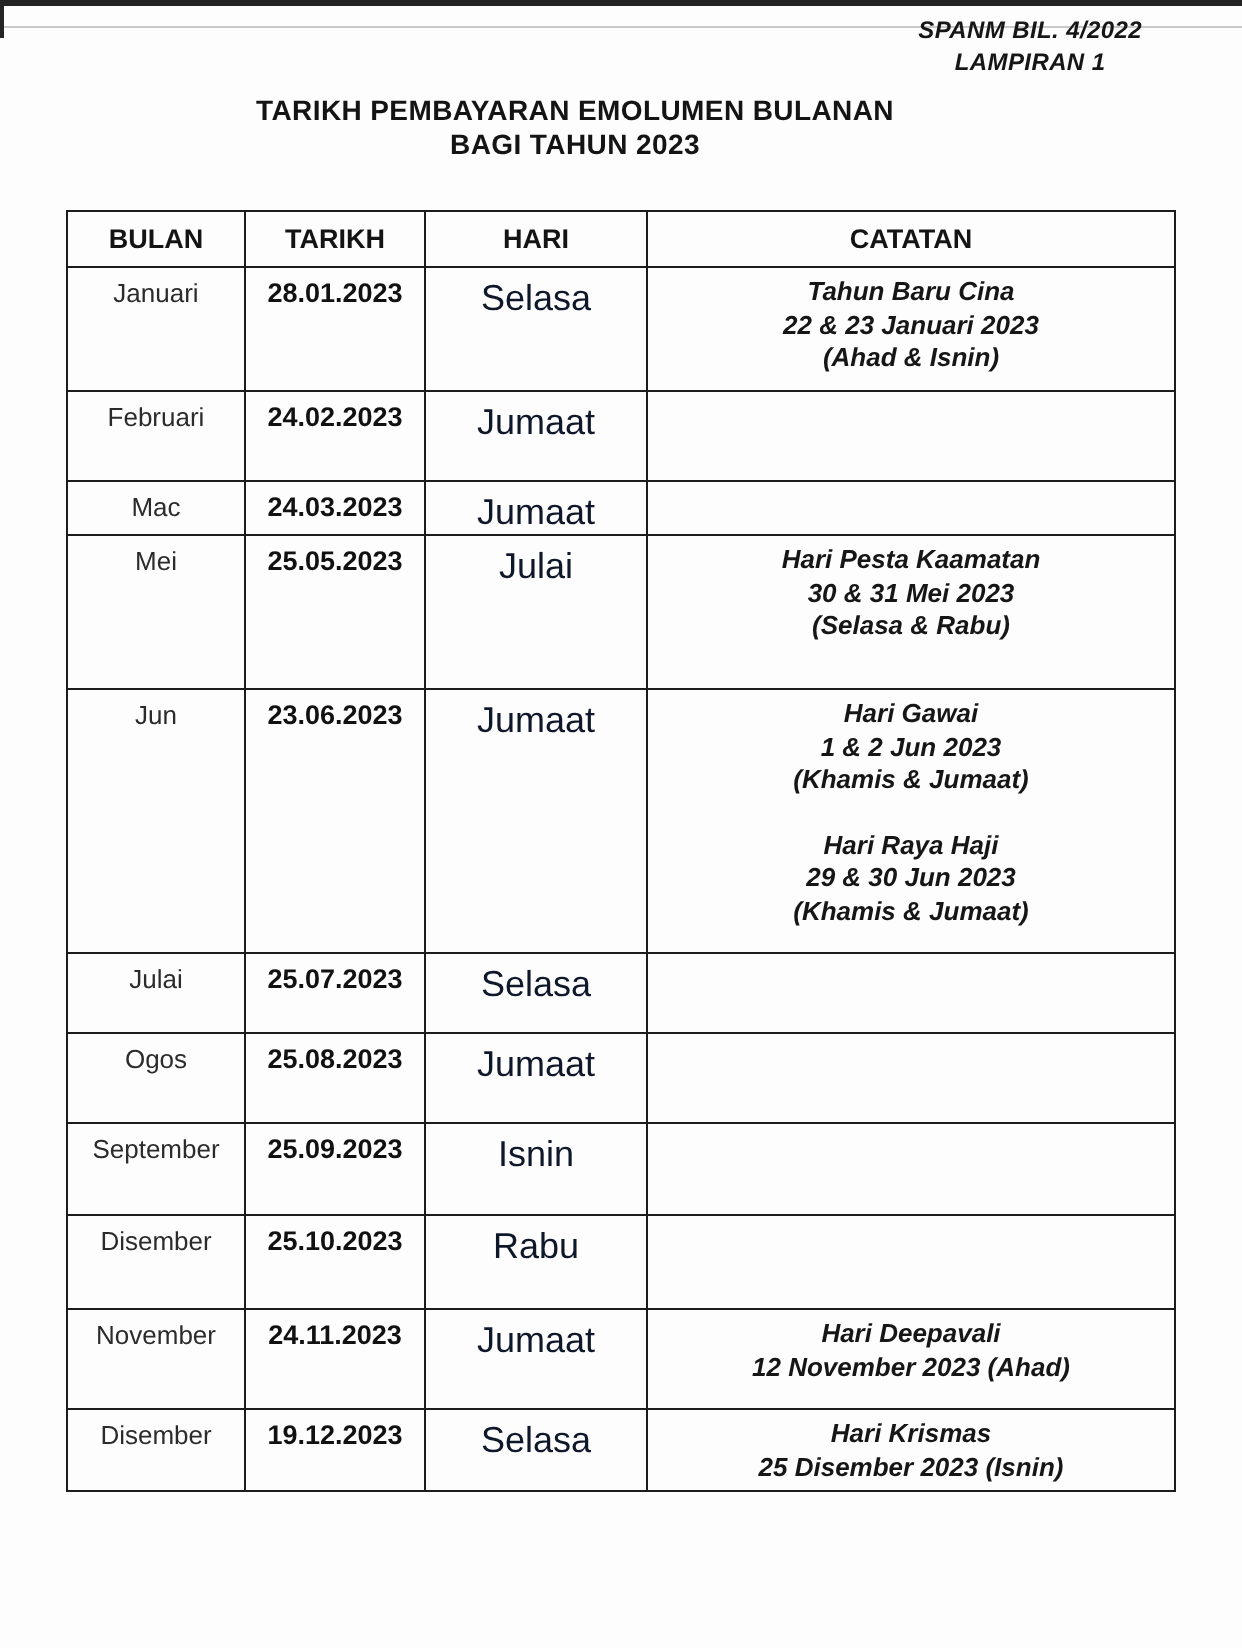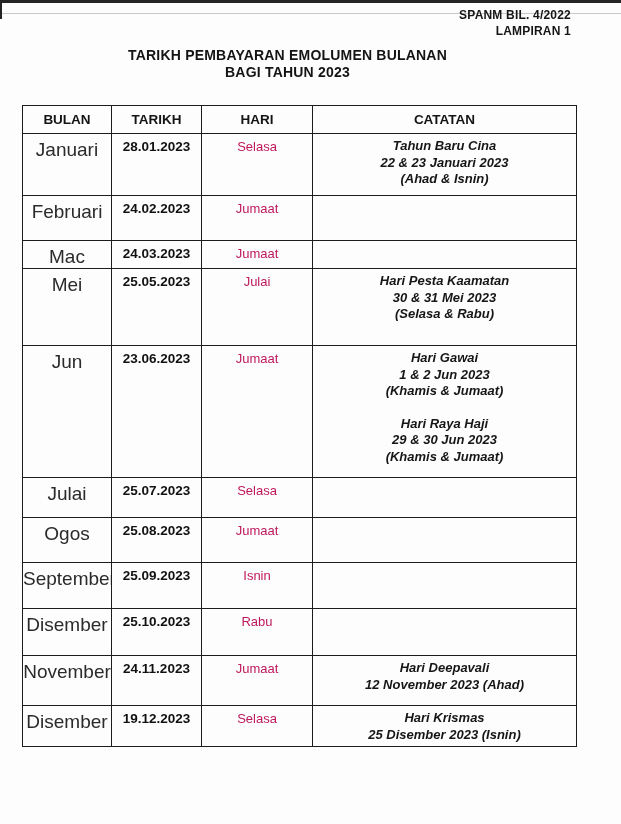--- a/index.html
+++ b/index.html
@@ -12,32 +12,32 @@
     overflow:hidden;
     margin:0 auto;
   }
   
   .scan-top{position:absolute;top:0;left:0;width:621px;height:3px;background:#242424;}
   .scan-line{position:absolute;top:13px;left:0;width:621px;height:1px;background:#c8c8c8;}
   .scan-left{position:absolute;top:0;left:0;width:2px;height:19px;background:#242424;}
 
   .ref{
     position:absolute;top:7px;right:50px;
-    text-align:right;font-weight:bold;font-size:12px;line-height:16px;
-    color:#161616;letter-spacing:.2px;
+    text-align:center;font-weight:bold;font-size:12px;line-height:16px;
+    color:#161616;letter-spacing:.2px;font-style:italic;
   }
   .title{
     position:absolute;top:47px;left:0;width:621px;
     transform:translateX(-23px);
     text-align:center;font-weight:bold;font-size:14px;line-height:16.5px;
     color:#141414;letter-spacing:.2px;
   }
 
   table.sched{
-    position:absolute;top:105px;left:22px;
+    position:absolute;top:105px;left:33px;
     width:554px;
     border-collapse:collapse;table-layout:fixed;
     background:transparent;
   }
   .sched th,.sched td{
     border:1.5px solid #1c1c1c;
     padding:0;
     text-align:center;
     vertical-align:top;
     overflow:hidden;
@@ -45,23 +45,23 @@
   .sched thead tr{height:28px;}
   .sched th{
     vertical-align:middle;
     font-size:13.5px;font-weight:bold;color:#141414;
   }
   .col-bulan{width:89px;}
   .col-tarikh{width:90px;}
   .col-hari{width:111px;}
   .col-catatan{width:264px;}
 
-  td.c-bulan{font-size:19px;color:#2b2b2b;padding-top:5px;}
+  td.c-bulan{font-size:13px;color:#2b2b2b;padding-top:5px;}
   td.c-tarikh{font-size:13.5px;font-weight:bold;color:#111;padding-top:5px;}
-  td.c-hari{font-size:13px;color:#be185d;padding-top:5px;}
+  td.c-hari{font-size:18px;color:#0f172a;padding-top:5px;}
   td.c-catatan{font-size:13px;font-weight:bold;font-style:italic;color:#161616;padding-top:4px;}
   .note-line{line-height:16.5px;}
   .note-block.gap{margin-top:16px;}
 </style>
 </head>
 <body>
 
 <div class="page">
   <div class="scan-top"></div>
   <div class="scan-line"></div>

